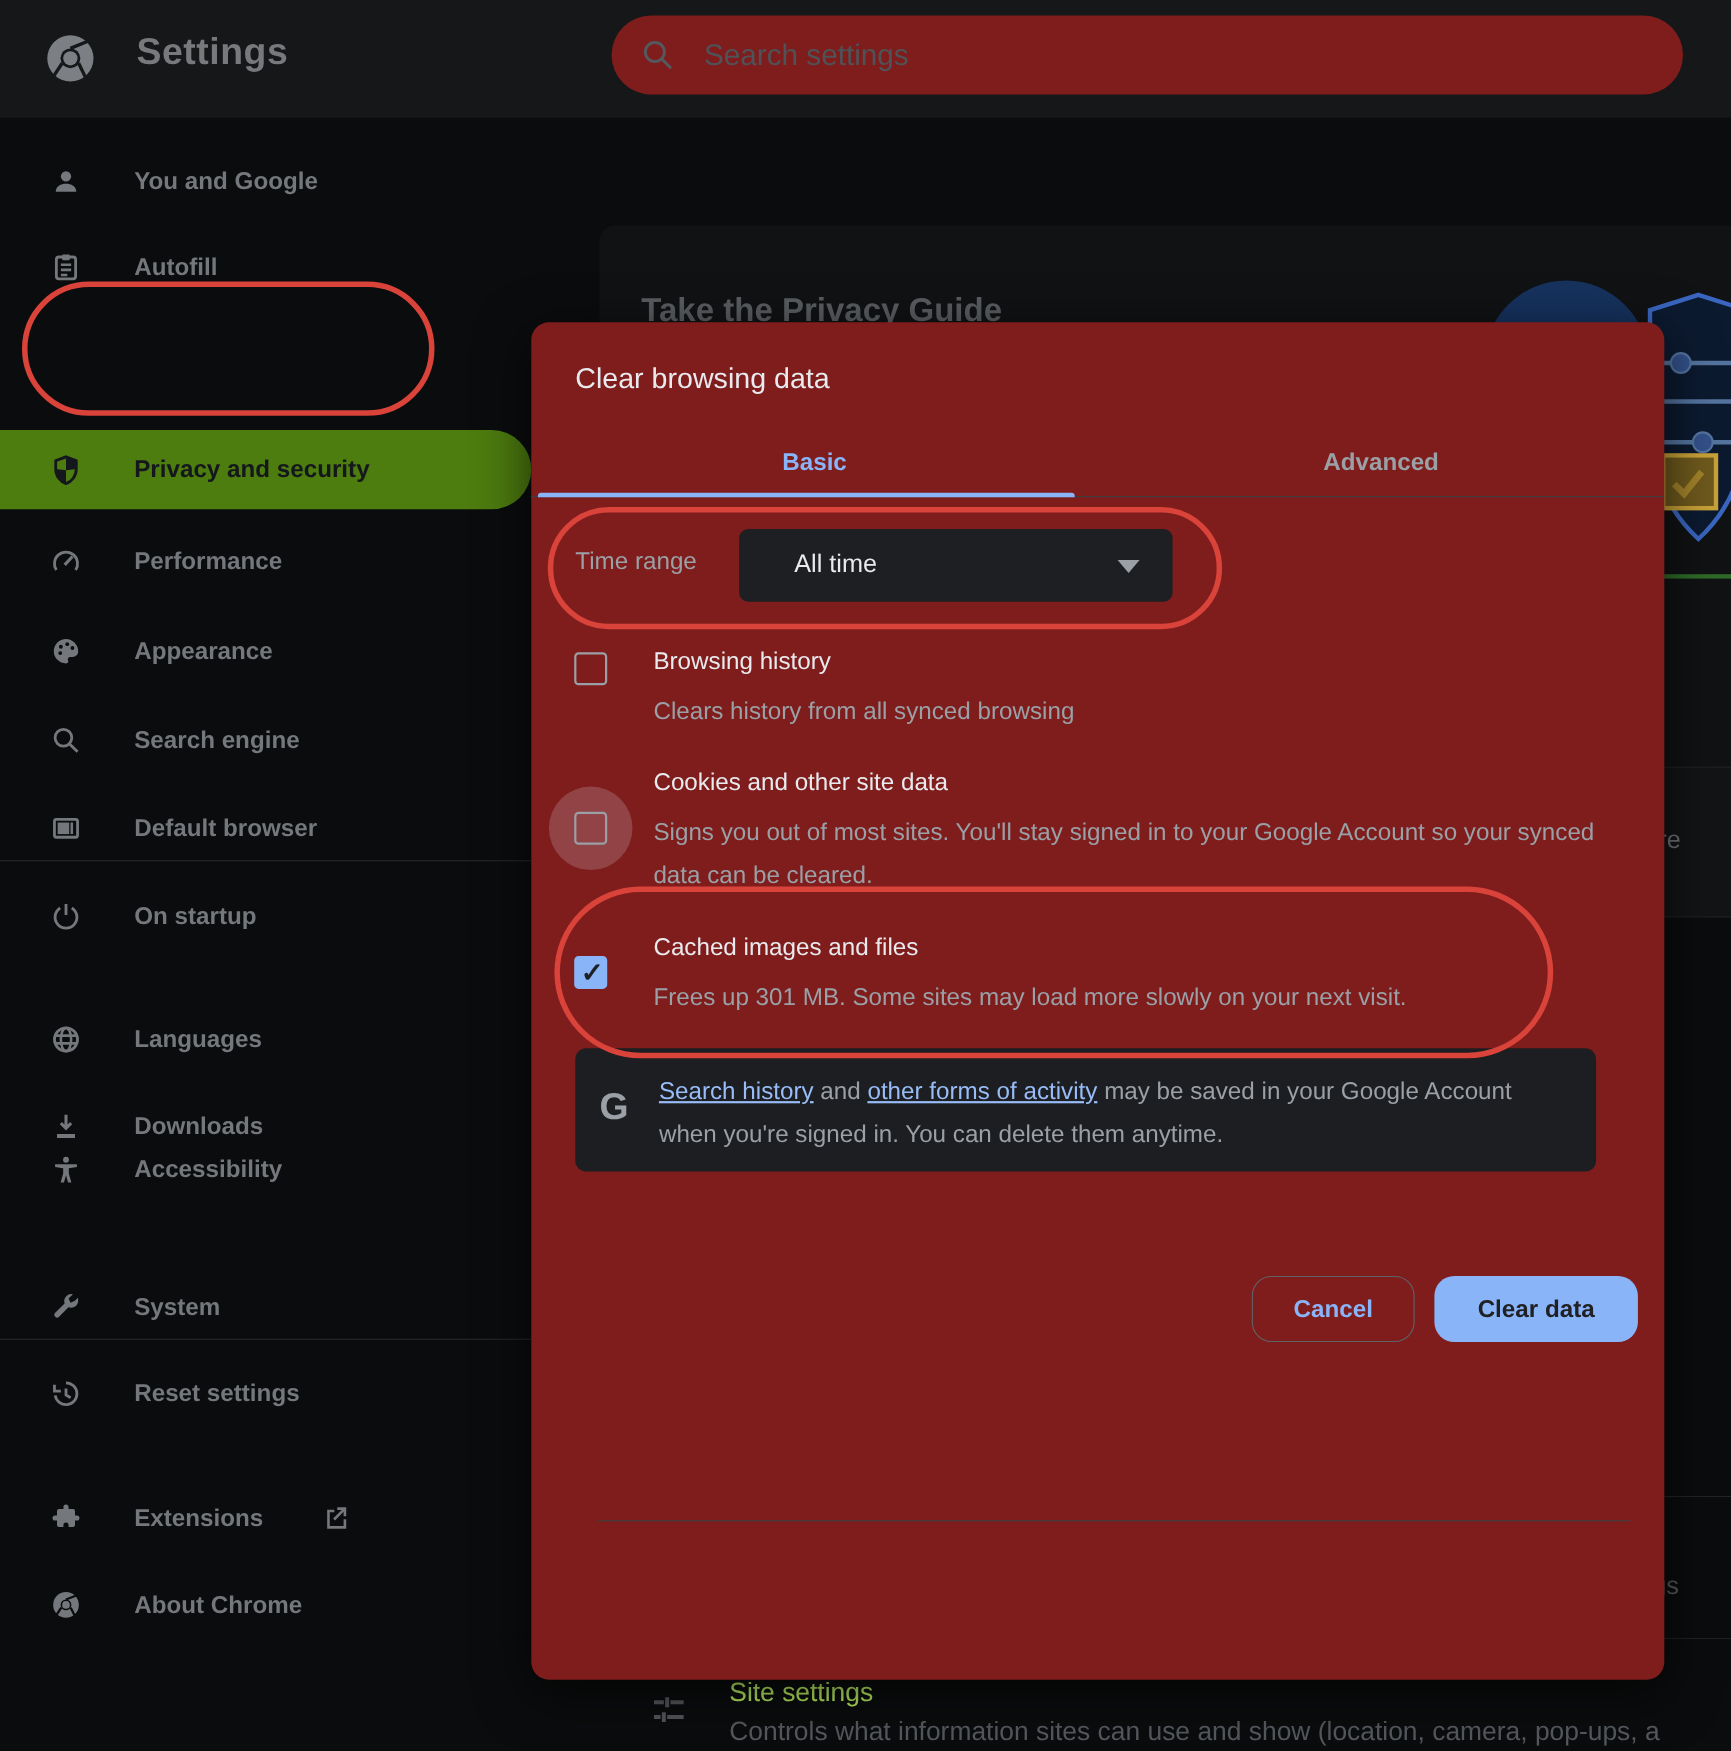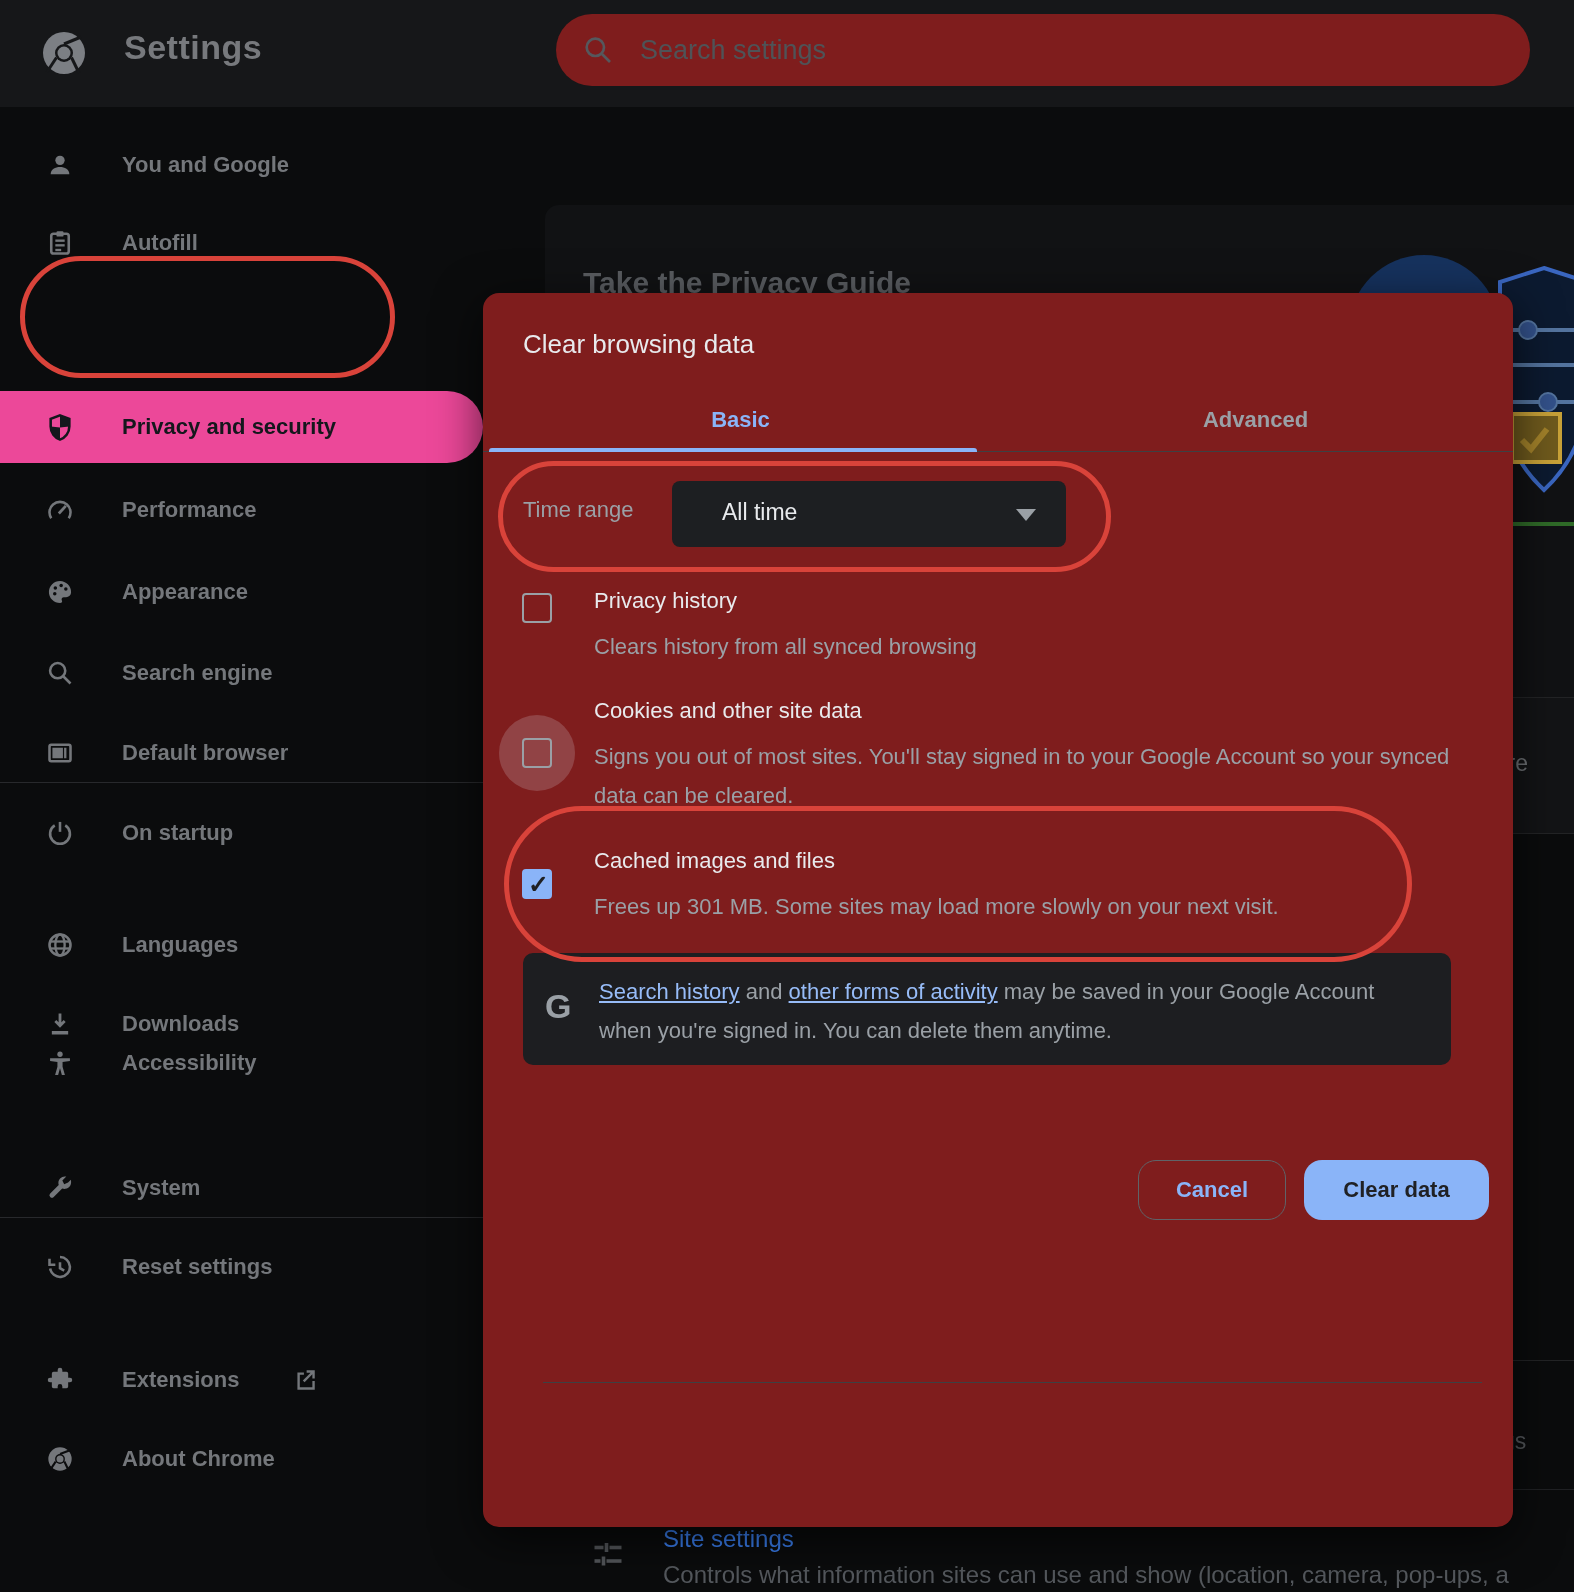--- a/index.html
+++ b/index.html
@@ -16,36 +16,36 @@
   .search-pill { position:absolute; left:556px; top:14px; width:974px; height:72px; border-radius:36px; background:#7f1d1d; }
   .search-pill svg { position:absolute; left:26px; top:20px; }
   .search-input { position:absolute; left:84px; top:0; width:840px; height:72px; background:transparent; border:none; outline:none;
     color:#8b8e92; font-size:27px; font-family:"Liberation Sans",sans-serif; }
   .search-input::placeholder { color:#4f5357; opacity:1; }
   
   .sidebar { position:absolute; left:0; top:107px; width:483px; bottom:0; z-index:2; }
   .side-item { position:absolute; left:0; width:483px; height:72px; color:#74777b; font-size:22px; font-weight:700; cursor:pointer; }
   .side-item .icon { position:absolute; left:46px; top:50%; transform:translateY(-50%); width:28px; height:28px; }
   .side-item .lbl { position:absolute; left:122px; top:50%; transform:translateY(-50%); white-space:nowrap; }
-  .side-item.selected { background:#ec4899; border-radius:0 36px 36px 0; color:#14171c; }
+  .side-item.selected { background:#4d7c0f; border-radius:0 36px 36px 0; color:#14171c; }
   .side-divider { position:absolute; left:0; width:483px; height:1px; background:#28292c; }
   .ext-icon { position:absolute; left:292px; top:50%; transform:translateY(-50%); width:26px; height:26px; }
   
   .banner-card { position:absolute; left:545px; top:205px; width:1029px; height:512px; background:#111214; border-radius:14px 0 0 0; z-index:1; }
   .banner-title { position:absolute; left:583px; top:266px; font-size:30px; font-weight:700; color:#5a5d61; z-index:1; }
   .banner-circle { position:absolute; left:1349px; top:255px; width:150px; height:150px; border-radius:50%; background:#16325e; z-index:1; }
   .shield-illu { position:absolute; left:1484px; top:262px; z-index:1; }
   .green-line { position:absolute; left:1510px; top:522px; width:64px; height:4px; background:#2f6b28; z-index:1; }
   .strip-band { position:absolute; left:1500px; top:697px; width:74px; height:136px; background:#131416; z-index:1; }
   .strip-line { position:absolute; left:1500px; width:74px; height:1px; background:#232426; z-index:1; }
   .frag { position:absolute; color:#6f7276; font-size:23px; z-index:1; }
   .bottom-row { position:absolute; left:0; top:1489px; width:1574px; height:103px; background:#0b0c0d; z-index:1; }
   .bottom-line { position:absolute; left:545px; top:0; width:1029px; height:1px; background:#202124; }
   .tune-icon { position:absolute; left:590px; top:48px; width:36px; height:36px; }
-  .site-title { position:absolute; left:663px; top:36px; font-size:24px; color:#3b82f6; }
+  .site-title { position:absolute; left:663px; top:36px; font-size:24px; color:#bef264; }
   .site-sub { position:absolute; left:663px; top:72px; width:911px; font-size:24px; color:#55595e; white-space:nowrap; overflow:hidden; }
   
   .dialog { position:absolute; left:483px; top:293px; width:1030px; height:1234px; background:#7f1d1d; border-radius:16px;
     box-shadow:0 12px 48px rgba(0,0,0,.65); z-index:5; color:#e8eaed; }
   .dlg-title { position:absolute; left:40px; top:36px; font-size:26px; color:#e8eaed; }
   .tabs { position:absolute; left:0; top:95px; width:1030px; height:64px; border-bottom:1px solid #3e4043; }
   .tab { position:absolute; top:0; width:515px; height:64px; display:flex; align-items:center; justify-content:center;
     font-size:22px; font-weight:700; cursor:pointer; }
   .tab.basic { left:0; color:#8ab4f8; }
   .tab.advanced { left:515px; color:#9aa0a6; }
@@ -291,21 +291,21 @@
       <div class="tab-underline"></div>
     </div>
 
     <div class="tr-label">Time range</div>
     <div class="tr-select">
       <div class="tr-value">All time</div>
       <div class="tr-caret"></div>
     </div>
 
     <div class="cbx" style="top:300px"></div>
-    <div class="row-title" style="top:295px">Privacy history</div>
+    <div class="row-title" style="top:295px">Browsing history</div>
     <div class="row-sub" style="top:334px">Clears history from all synced browsing</div>
 
     <div class="focus-ring"></div>
     <div class="cbx" style="top:445px"></div>
     <div class="row-title" style="top:405px">Cookies and other site data</div>
     <div class="row-sub" style="top:444px; width:870px;">Signs you out of most sites. You'll stay signed in to your Google Account so your synced data can be cleared.</div>
 
     <div class="cbx checked" style="top:576px"></div>
     <div class="row-title" style="top:555px">Cached images and files</div>
     <div class="row-sub" style="top:594px">Frees up 301 MB. Some sites may load more slowly on your next visit.</div>

